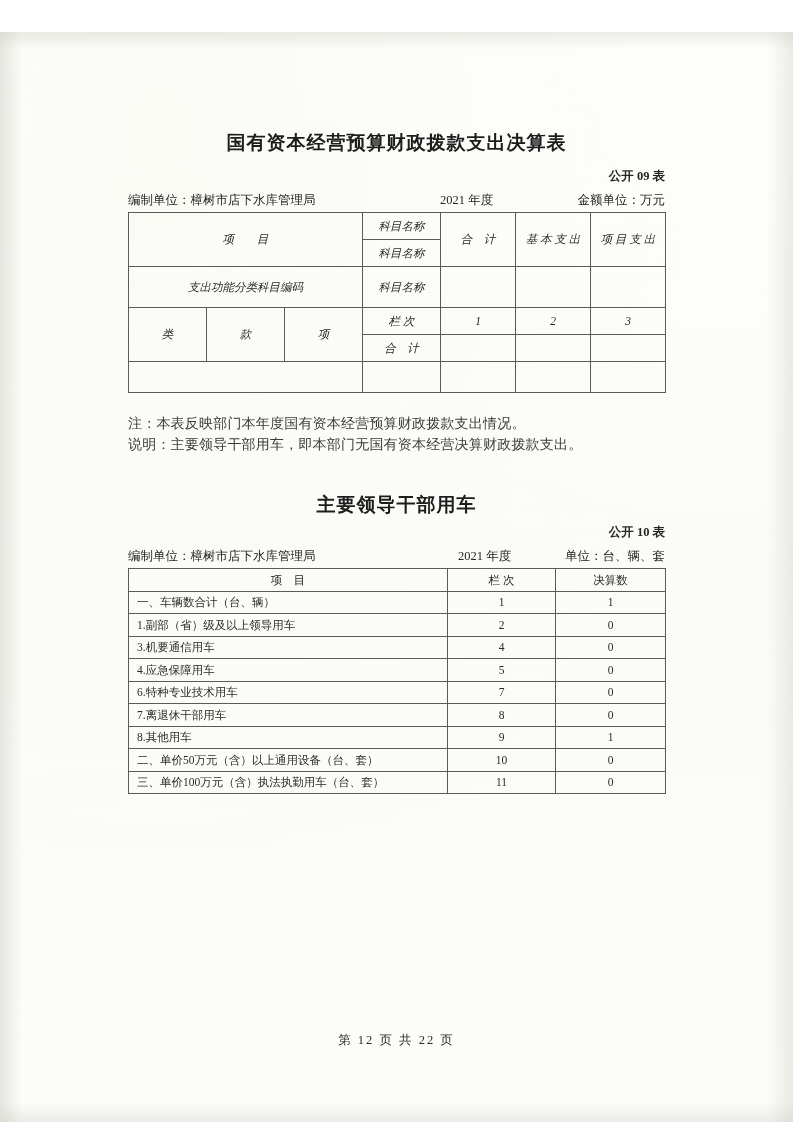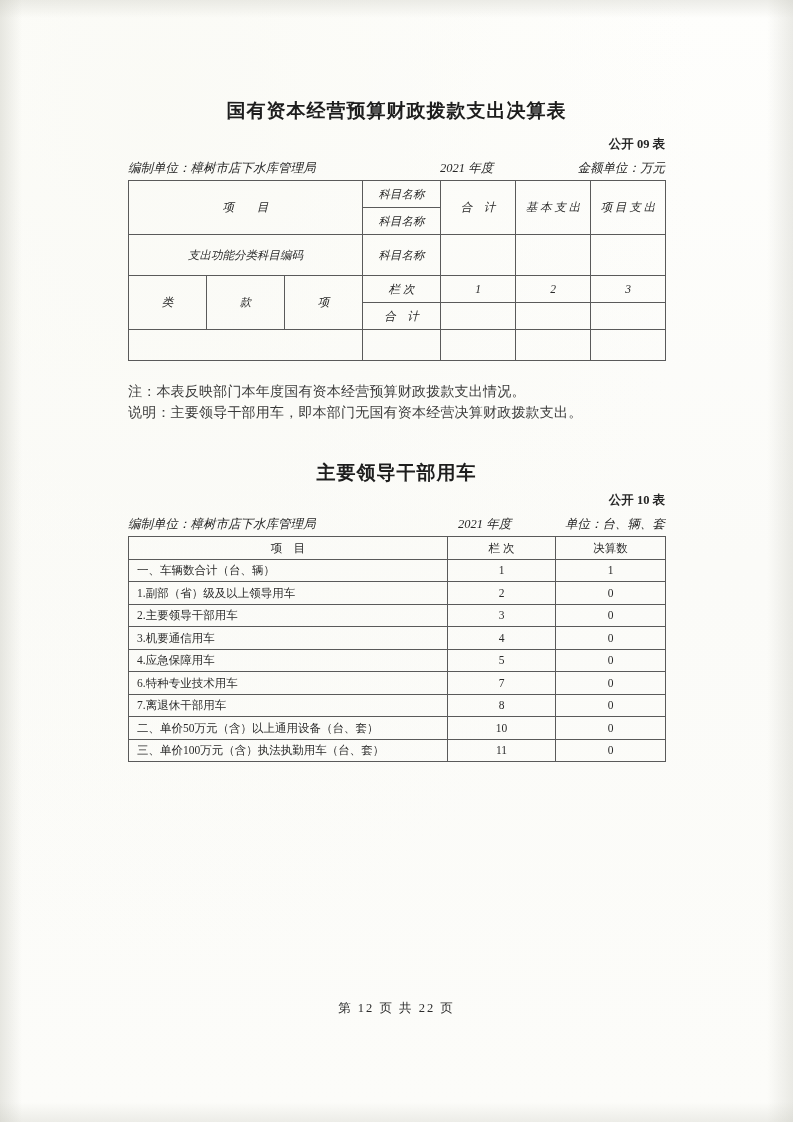--- a/index.html
+++ b/index.html
@@ -12,20 +12,21 @@
     height: 1122px;
     position: relative;
     font-family: "Liberation Serif", "DejaVu Serif", serif;
     color: #2b2b2b;
     overflow: hidden;
   }
   .page {
     position: absolute;
     inset: 0;
     background: #7dd3fc;
+    margin-top: 32px;
   }
   
   .scan-tint {
     position: absolute;
     inset: 0;
     background:
       radial-gradient(ellipse at 20% 10%, rgba(250,250,245,0.9), rgba(253,253,250,0) 60%),
       linear-gradient(180deg, #fefefc 0%, #fbfbf8 50%, #fcfcf9 100%);
     pointer-events: none;
   }
@@ -51,21 +52,20 @@
     font-weight: bold;
   }
   #sheetno1 { right: 128px; top: 136px; }
   #sheetno2 { right: 128px; top: 492px; }
 
   .meta-row {
     position: absolute;
     font-size: 12.5px;
     color: #262626;
     height: 16px;
-    font-style: italic;
   }
   .meta-left  { position: absolute; left: 0; white-space: nowrap; }
   .meta-mid   { position: absolute; white-space: nowrap; }
   .meta-right { position: absolute; right: 0; white-space: nowrap; }
 
   #meta1 { left: 128px; right: 128px; top: 160px; }
   #meta1 .meta-mid { left: 312px; }
   #meta2 { left: 128px; right: 128px; top: 516px; }
   #meta2 .meta-mid { left: 330px; }
 
@@ -220,43 +220,43 @@
             <td class="row-label">一、车辆数合计（台、辆）</td>
             <td>1</td>
             <td>1</td>
           </tr>
           <tr>
             <td class="row-label">1.副部（省）级及以上领导用车</td>
             <td>2</td>
             <td>0</td>
           </tr>
           <tr>
-            <td class="row-label">2.主要领导干部用车</td>
-            <td>3</td>
-            <td>0</td>
-          </tr>
-          <tr>
             <td class="row-label">3.机要通信用车</td>
             <td>4</td>
             <td>0</td>
           </tr>
           <tr>
             <td class="row-label">4.应急保障用车</td>
             <td>5</td>
             <td>0</td>
           </tr>
           <tr>
             <td class="row-label">6.特种专业技术用车</td>
             <td>7</td>
             <td>0</td>
           </tr>
           <tr>
             <td class="row-label">7.离退休干部用车</td>
             <td>8</td>
             <td>0</td>
+          </tr>
+          <tr>
+            <td class="row-label">8.其他用车</td>
+            <td>9</td>
+            <td>1</td>
           </tr>
           <tr>
             <td class="row-label">二、单价50万元（含）以上通用设备（台、套）</td>
             <td>10</td>
             <td>0</td>
           </tr>
           <tr>
             <td class="row-label">三、单价100万元（含）执法执勤用车（台、套）</td>
             <td>11</td>
             <td>0</td>

